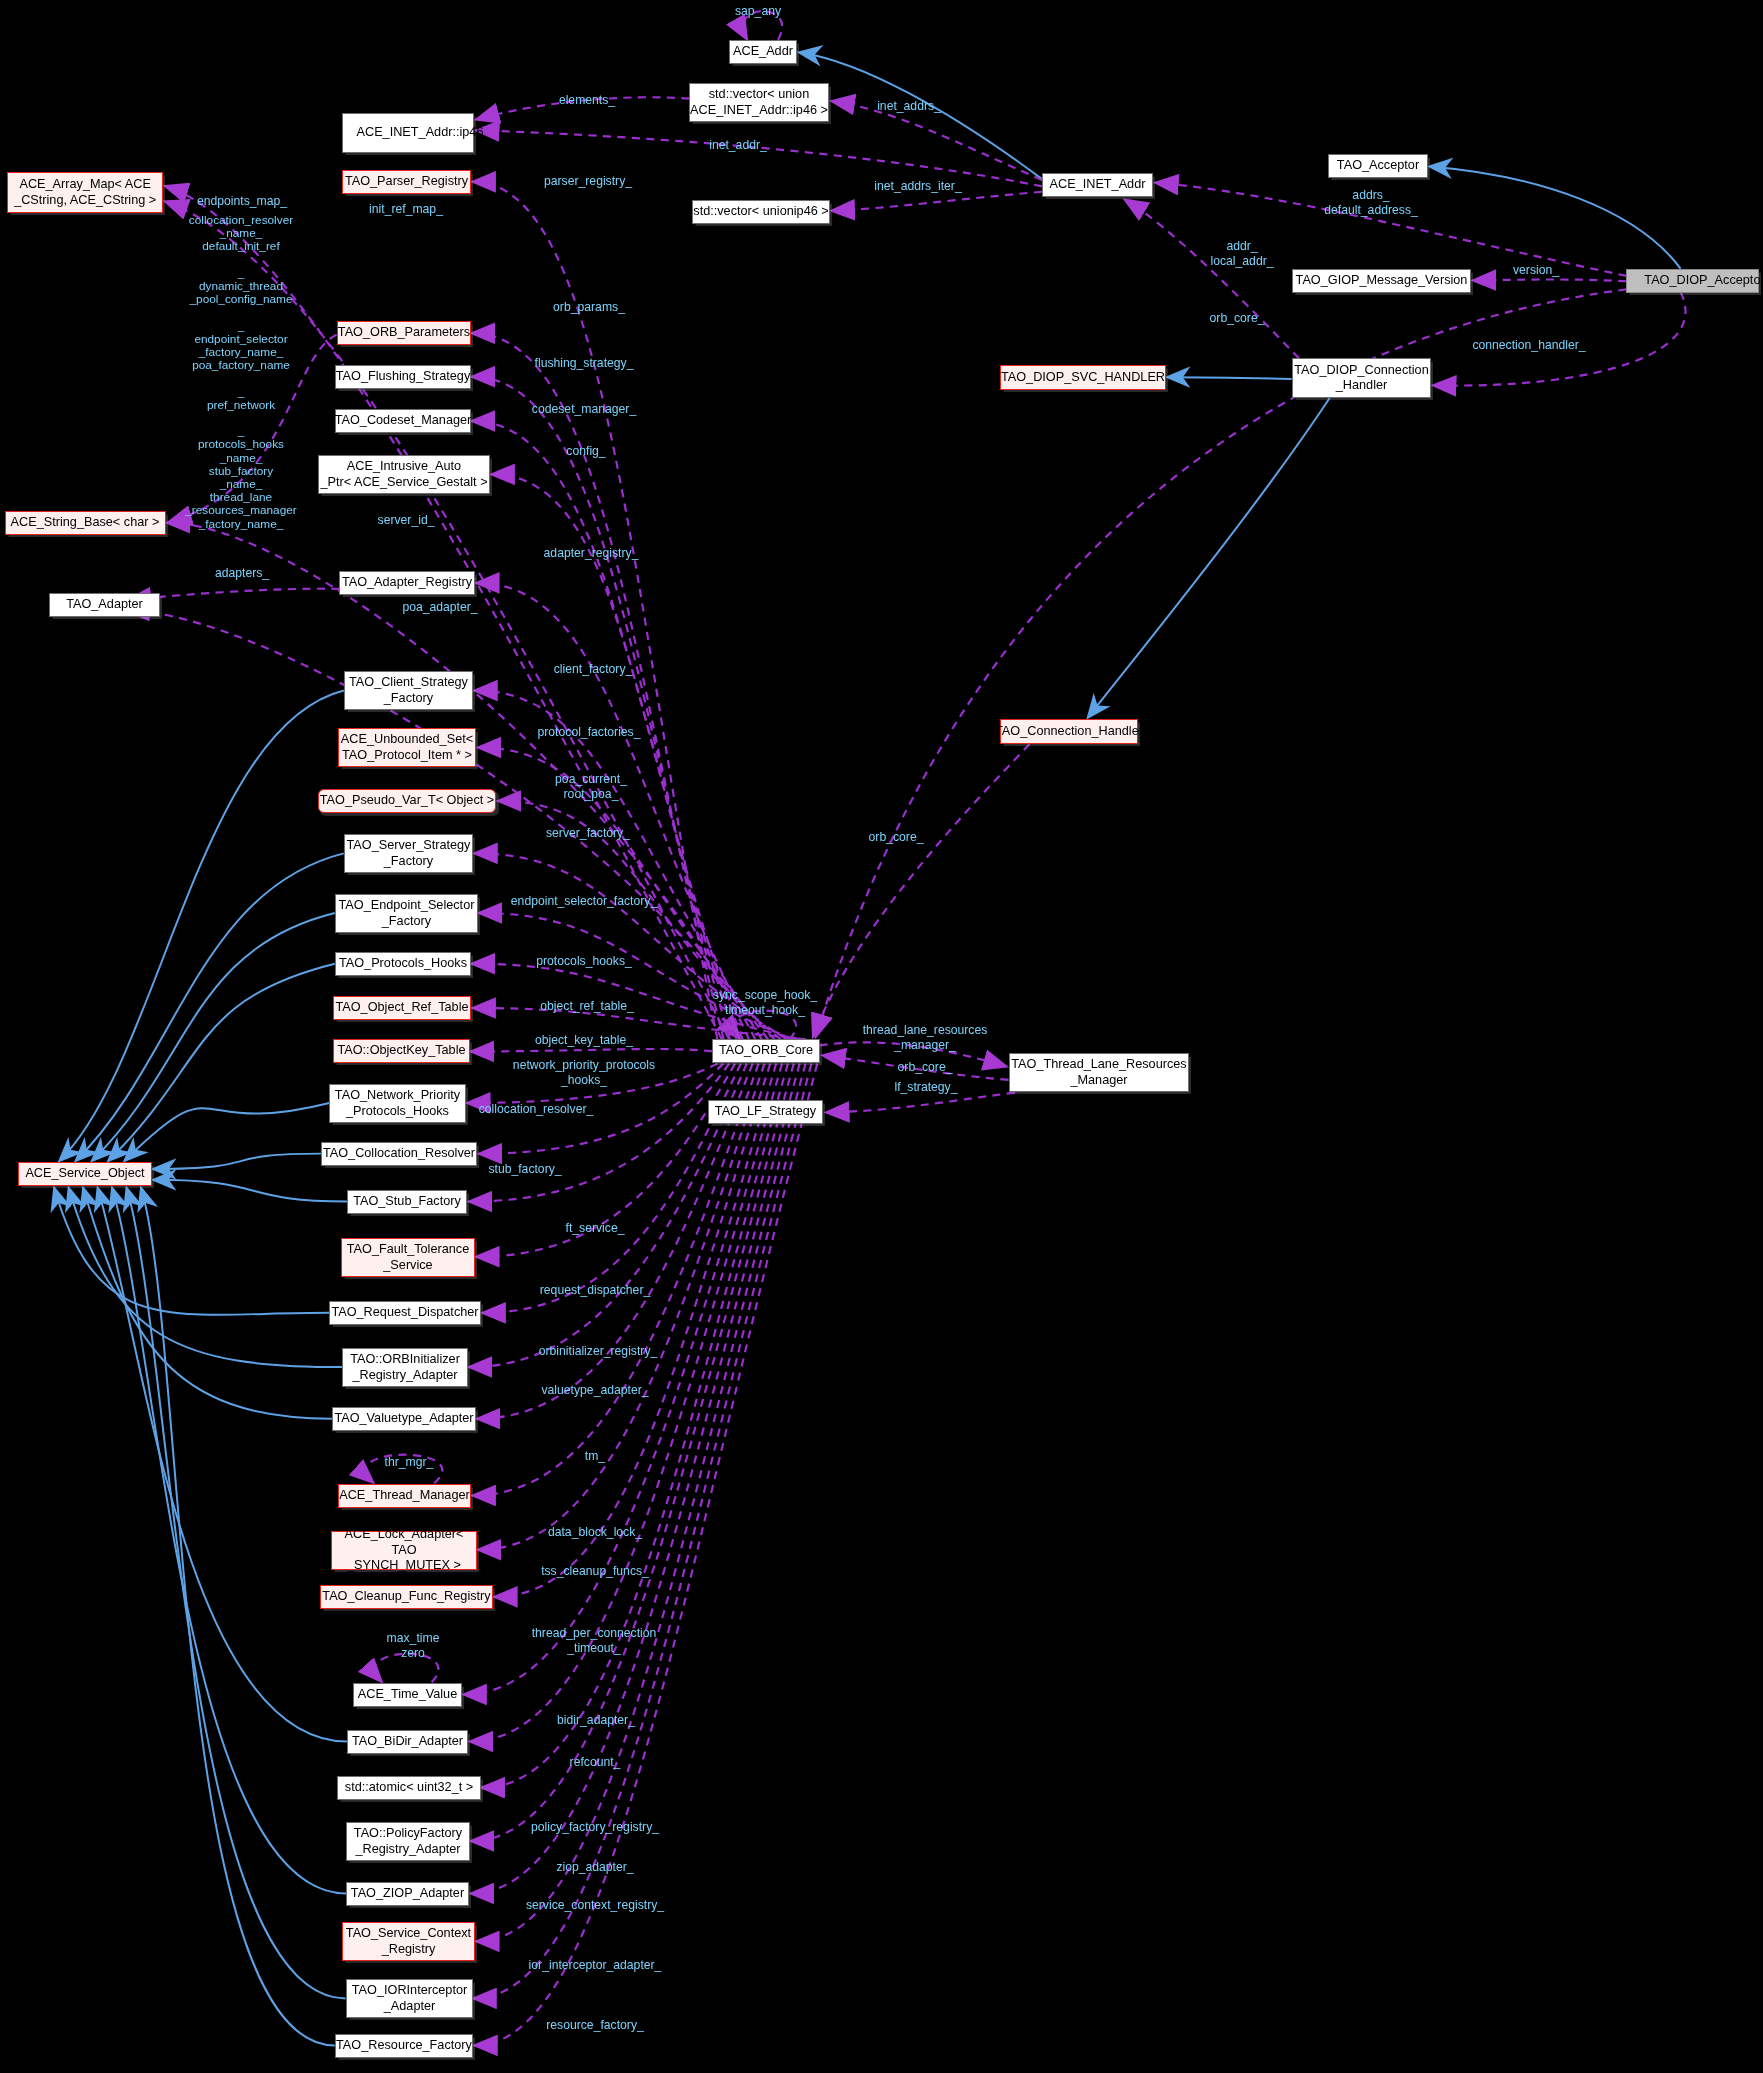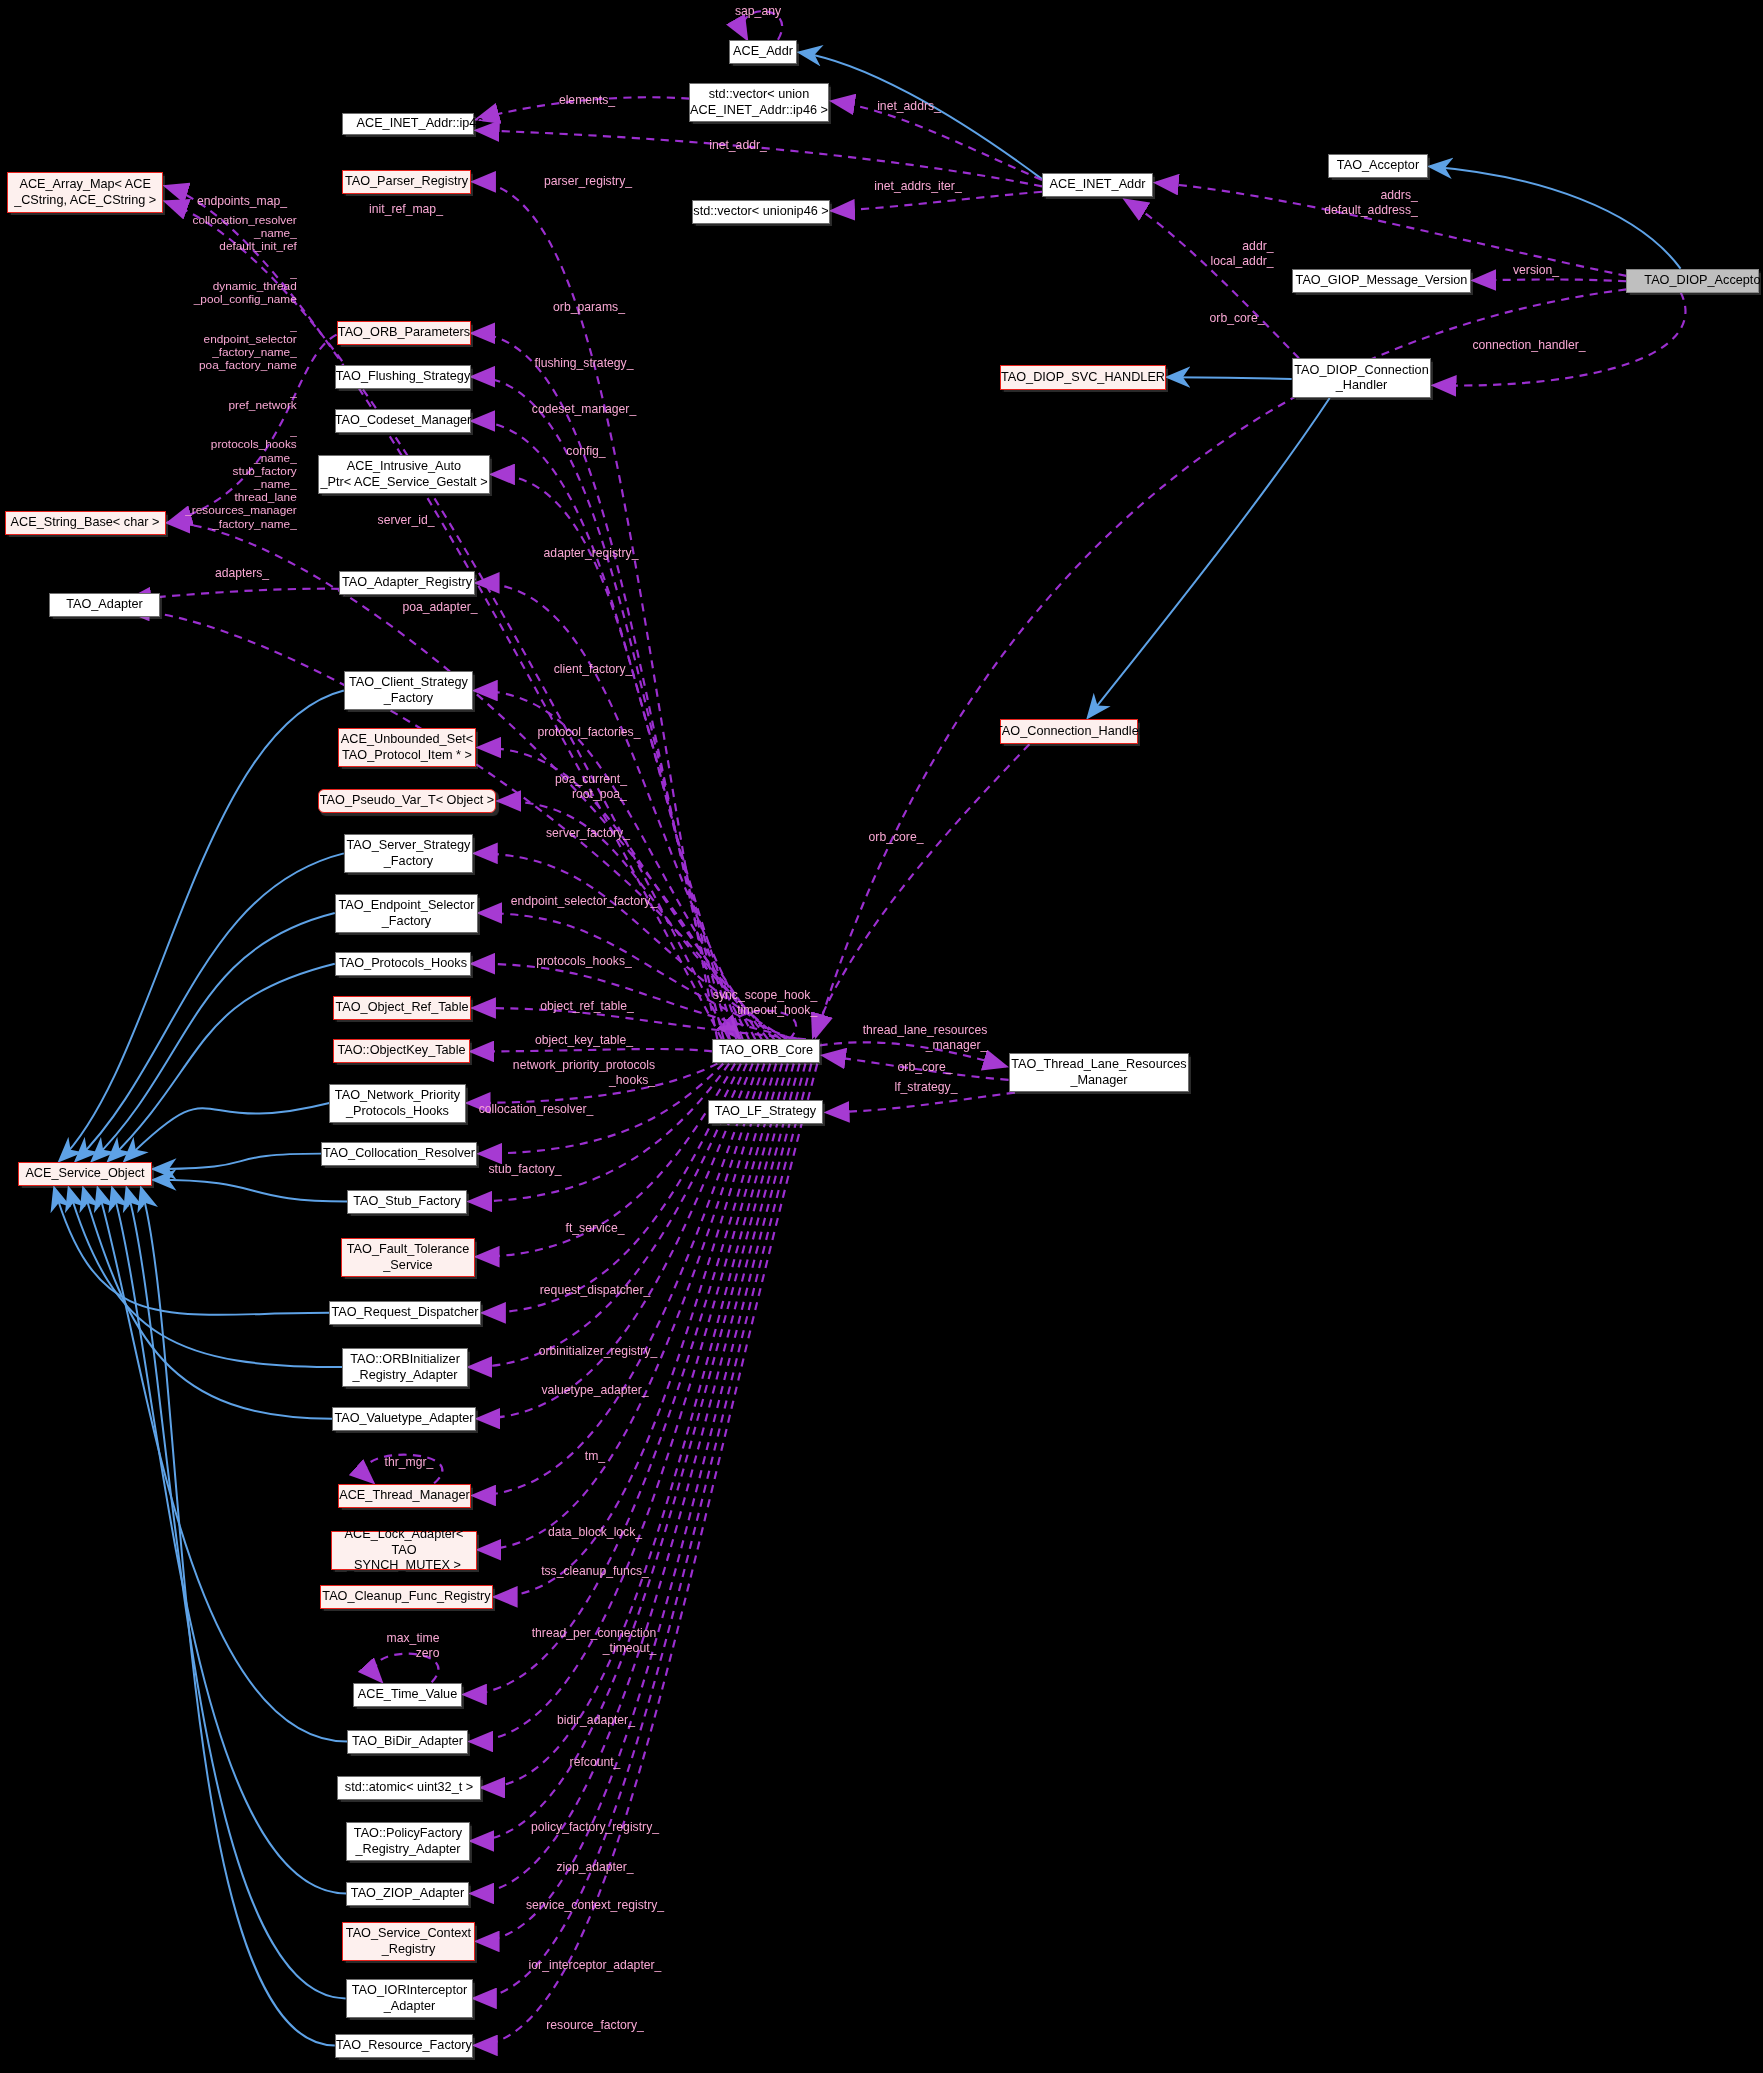--- a/index.html
+++ b/index.html
@@ -5,22 +5,22 @@
   html,body{margin:0;padding:0;background:#000;}
   #stage{position:relative;width:1763px;height:2073px;background:#000;overflow:hidden;
          font-family:"Liberation Sans","DejaVu Sans",sans-serif;}
   #edges-svg{position:absolute;left:0;top:0;width:1763px;height:2073px;}
   .node{position:absolute;box-sizing:border-box;display:flex;align-items:center;justify-content:center;
         text-align:center;background:#ffffff;border:1.4px solid #6e6e6e;color:#000;
         font-size:12.7px;line-height:15.4px;white-space:pre-line;
         box-shadow:2.3px 2.3px 0.9px rgba(150,150,150,0.28);z-index:3;}
   .node.red{border:1.8px solid #e8221c;background:#fdf0ee;}
   .node.subject{background:#bfbfbf;border:1.4px solid #8a8a8a;padding-left:24px;}
-  .elabel{position:absolute;transform:translate(-50%,-50%);color:#f9a8d4;font-size:12.2px;line-height:14.5px;
-          text-align:right;white-space:pre-line;z-index:2;}
+  .elabel{position:absolute;transform:translate(-50%,-50%);color:#7dd3fc;font-size:12.2px;line-height:14.5px;
+          text-align:center;white-space:pre-line;z-index:2;}
   .elabel.stack{font-size:11.8px;line-height:13.2px;}
   .epath{fill:none;}
 </style>
 </head>
 <body>
 
 <div id="stage">
   <svg id="edges-svg" xmlns="http://www.w3.org/2000/svg" viewBox="0 0 1949 2292" width="1763" height="2073">
     <defs>
       <marker id="mB" viewBox="0 0 12 10" refX="10.5" refY="5" markerWidth="13" markerHeight="11" orient="auto-start-reverse">
@@ -149,21 +149,21 @@
 _Registry_Adapter</div>
     <div class="node white" style="left: 346px; top: 1882px; width: 123px; height: 24.4px;">TAO_ZIOP_Adapter</div>
     <div class="node red" style="left: 342px; top: 1922px; width: 133px; height: 39px;">TAO_Service_Context
 _Registry</div>
     <div class="node white" style="left: 346px; top: 1979px; width: 127px; height: 39px;">TAO_IORInterceptor
 _Adapter</div>
     <div class="node white" style="left: 335px; top: 2034px; width: 138px; height: 24.4px;">TAO_Resource_Factory</div>
     <div class="node white" style="left: 729px; top: 40px; width: 68px; height: 24.4px;">ACE_Addr</div>
     <div class="node white" style="left: 689px; top: 83px; width: 140px; height: 39px;">std::vector&lt; union
 ACE_INET_Addr::ip46 &gt;</div>
-    <div class="node white" style="left: 342px; top: 113px; width: 132px; height: 22px; padding-left: 24px;">ACE_INET_Addr::ip46</div>
+    <div class="node white" style="left: 342px; top: 113px; width: 132px; height: 40px; padding-left: 24px;">ACE_INET_Addr::ip46</div>
     <div class="node white" style="left: 692px; top: 200px; width: 138px; height: 24.4px;">std::vector&lt; unionip46 &gt;</div>
     <div class="node white" style="left: 1042px; top: 173px; width: 111px; height: 24.4px;">ACE_INET_Addr</div>
     <div class="node white" style="left: 1328px; top: 154px; width: 100px; height: 24.4px;">TAO_Acceptor</div>
     <div class="node white" style="left: 1292px; top: 269px; width: 179px; height: 24.4px;">TAO_GIOP_Message_Version</div>
     <div class="node subject" style="left: 1626px; top: 269px; width: 133px; height: 23.5px;">TAO_DIOP_Acceptor</div>
     <div class="node red" style="left: 1000px; top: 365px; width: 166px; height: 25px;">TAO_DIOP_SVC_HANDLER</div>
     <div class="node white" style="left: 1292px; top: 358px; width: 139px; height: 40px;">TAO_DIOP_Connection
 _Handler</div>
     <div class="node red" style="left: 1000px; top: 719px; width: 138px; height: 25px;">TAO_Connection_Handler</div>
     <div class="node white" style="left: 712px; top: 1039px; width: 108px; height: 24.4px;">TAO_ORB_Core</div>

